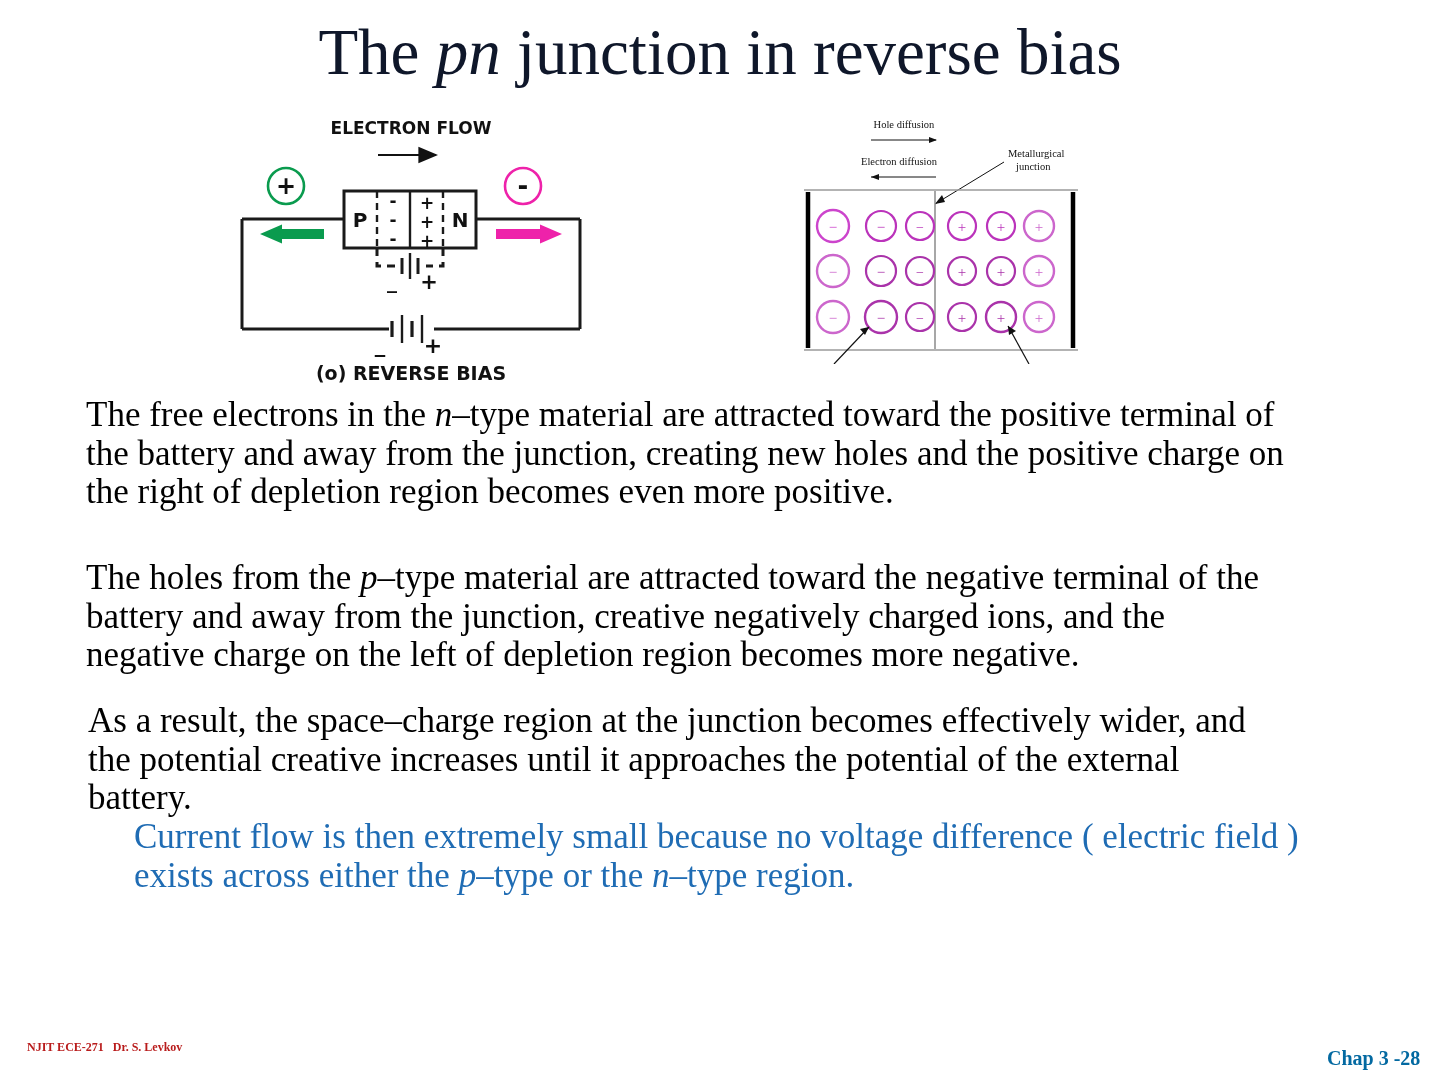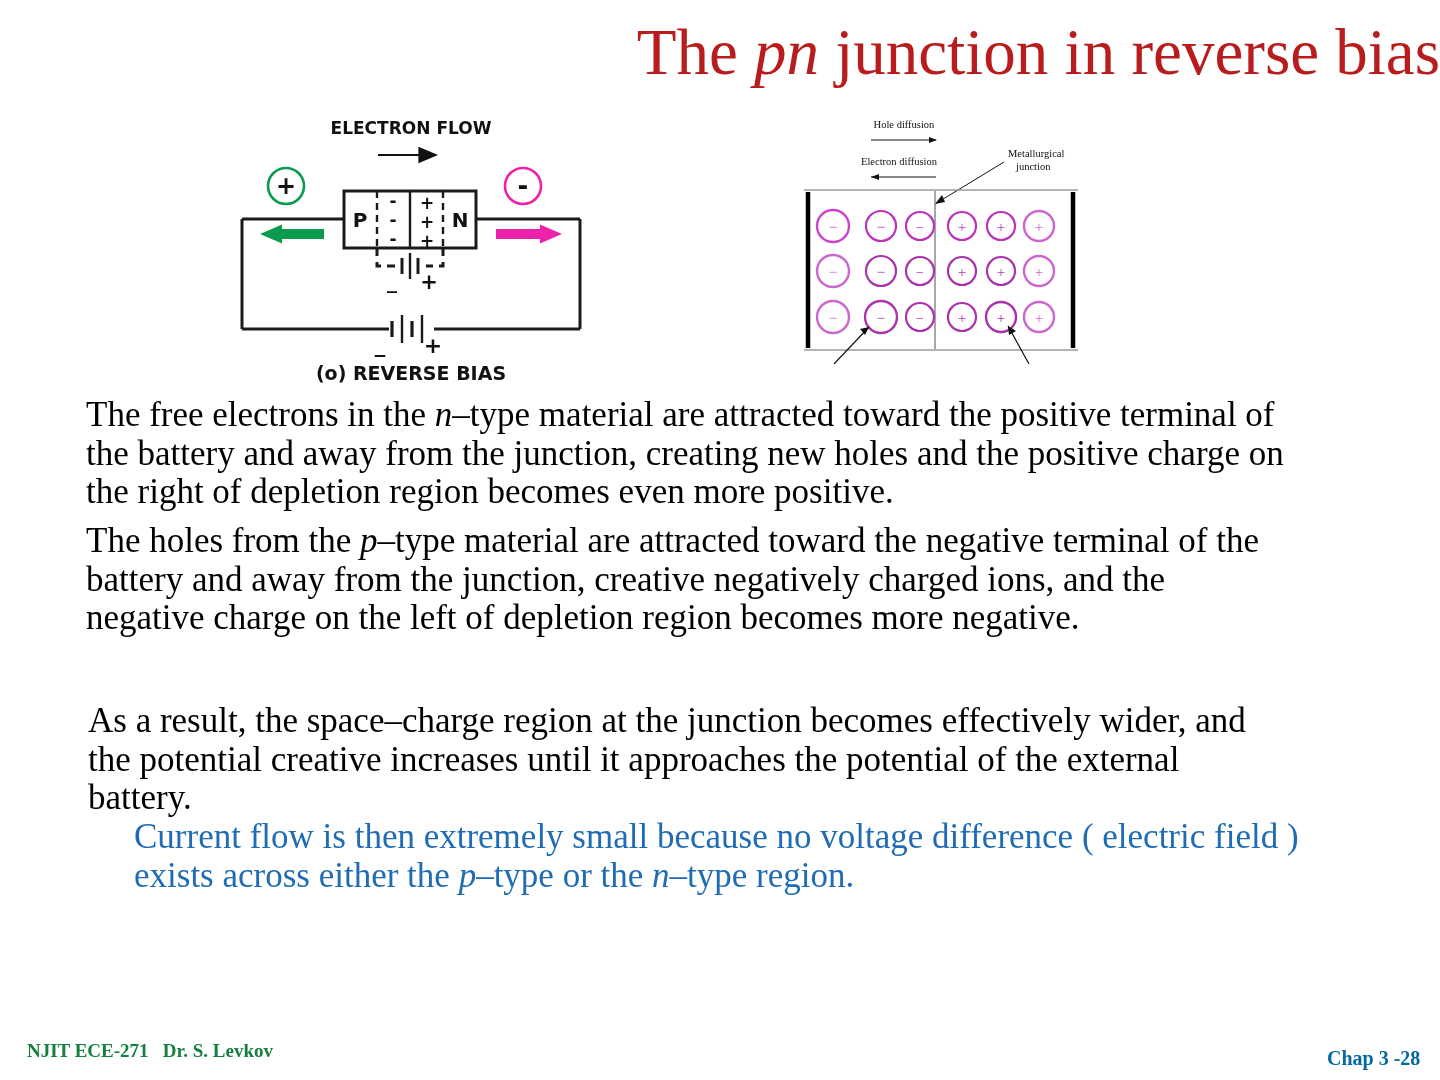--- a/index.html
+++ b/index.html
@@ -15,27 +15,27 @@
     font-family: "Liberation Serif", "DejaVu Serif", serif;
     color: #000000;
   }
 
   
   #slide-title {
     position: absolute;
     left: 0;
     top: 14px;
     width: 1440px;
-    text-align: right;
+    text-align: center;
     font-family: "Liberation Serif", "DejaVu Serif", serif;
     font-size: 65px;
     line-height: 76px;
     font-weight: normal;
     letter-spacing: 0px;
-    color: #b91c1c;
+    color: #0f172a;
     white-space: nowrap;
   }
   #slide-title .ital { font-style: italic; }
 
   
   #figure-left {
     position: absolute;
     left: 224px;
     top: 106px;
     width: 375px;
@@ -52,33 +52,33 @@
   
   .para {
     position: absolute;
     font-family: "Liberation Serif", "DejaVu Serif", serif;
     font-size: 35px;
     line-height: 38.5px;
     color: #000000;
   }
   .para .ital { font-style: italic; }
   #para-1 { left: 86px; top: 396px; width: 1210px; }
-  #para-2 { left: 86px; top: 522px; width: 1200px; }
+  #para-2 { left: 86px; top: 559px; width: 1200px; }
   #para-3 { left: 88px; top: 702px; width: 1200px; }
   #para-4 { left: 86px; top: 818px; width: 1200px; color: #1F6CB4; margin-left: 48px; }
 
   
   #footer-left {
     position: absolute;
     left: 27px;
     top: 1040px;
     font-family: "Liberation Serif", "DejaVu Serif", serif;
-    font-size: 19px;
+    font-size: 12px;
     font-weight: bold;
-    color: #15803d;
+    color: #b91c1c;
     white-space: pre;
   }
   #footer-right {
     position: absolute;
     left: 1327px;
     top: 1047px;
     font-family: "Liberation Serif", "DejaVu Serif", serif;
     font-size: 20px;
     font-weight: bold;
     color: #0369a1;

